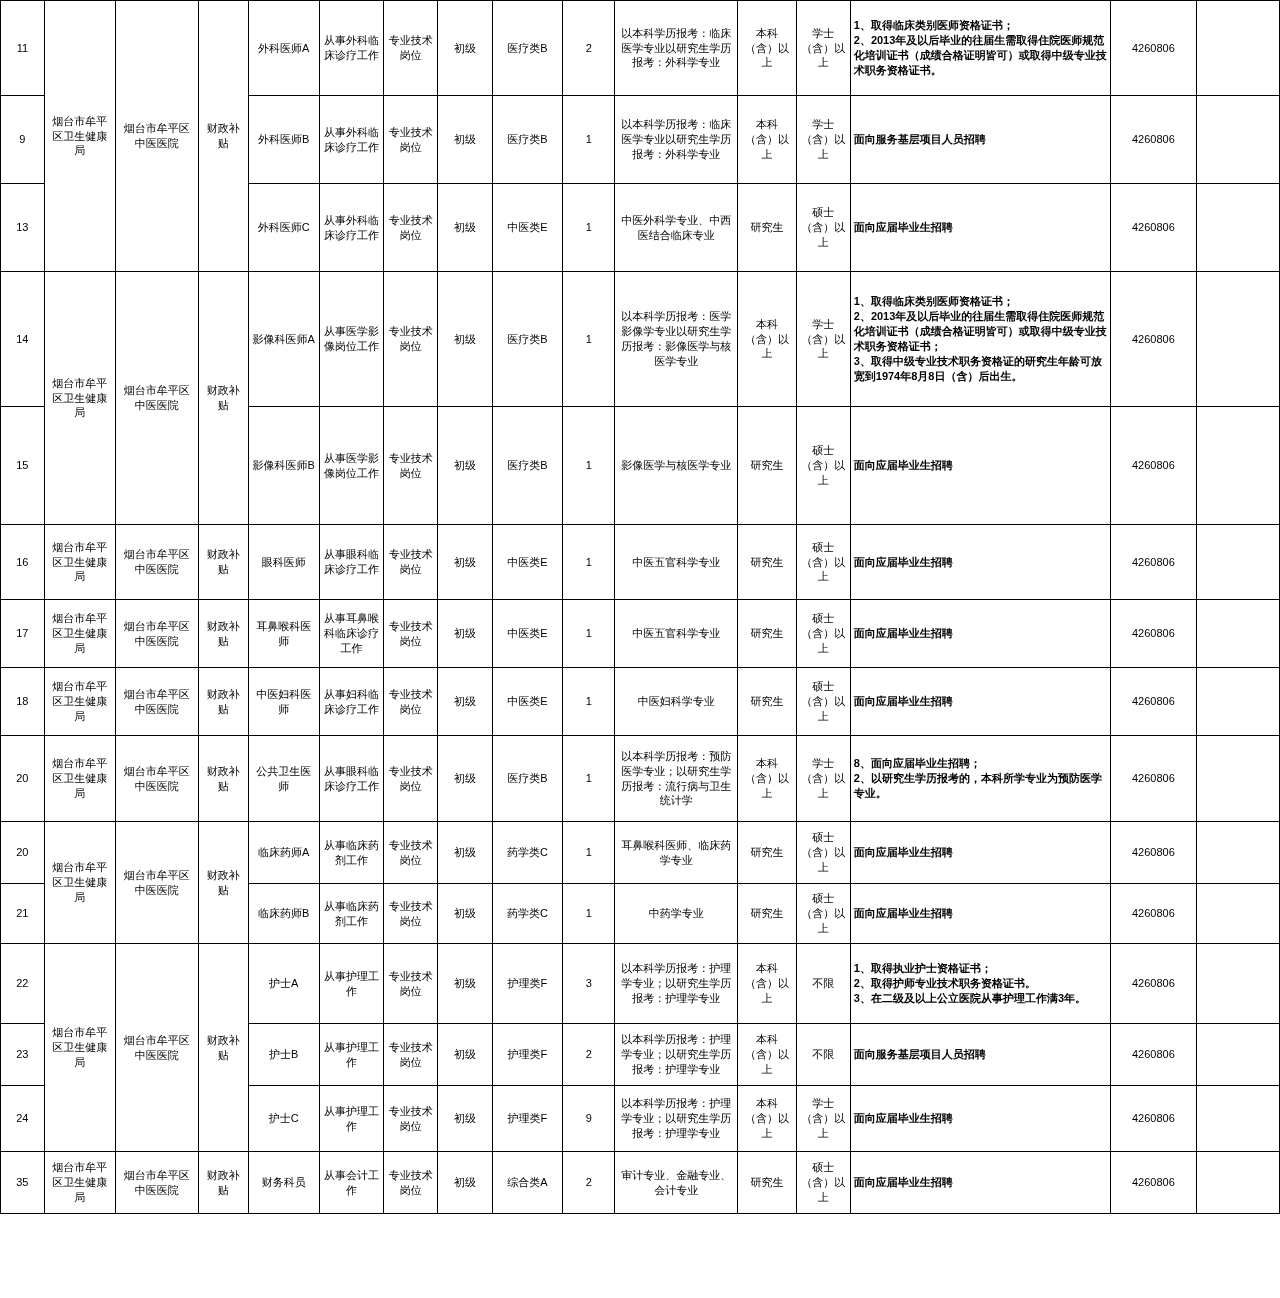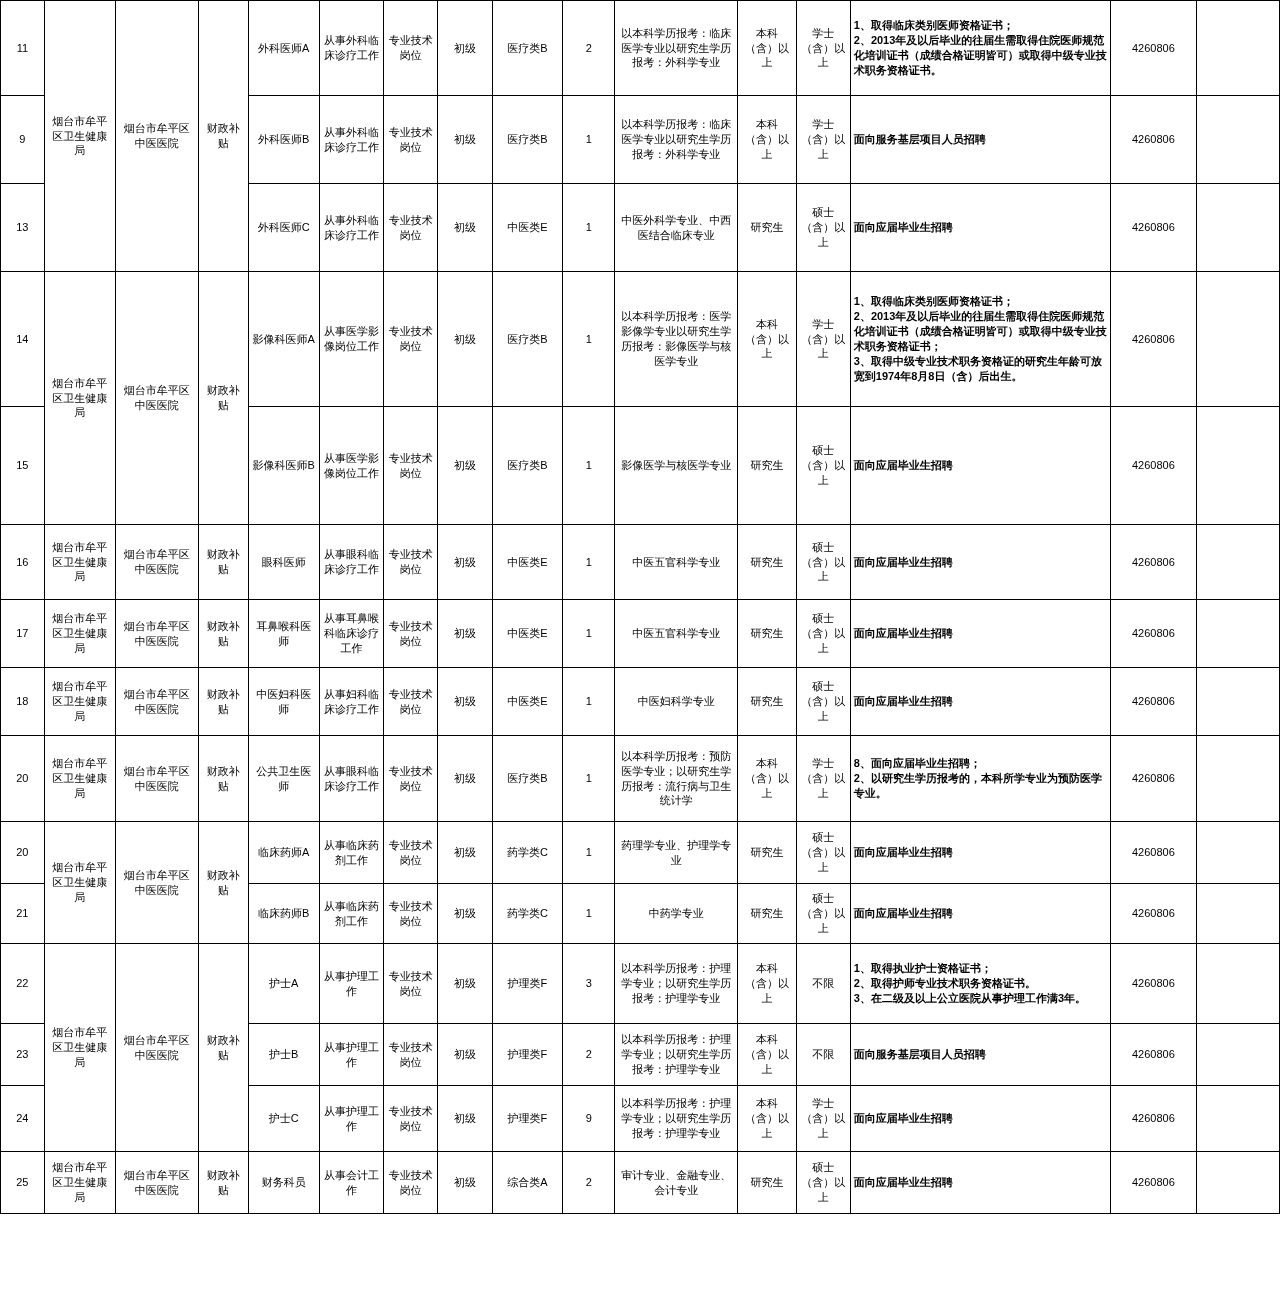--- a/index.html
+++ b/index.html
@@ -237,21 +237,21 @@
           <td class="c num">20</td>
           <td class="c" rowspan="2">烟台市牟平区卫生健康局</td>
           <td class="c" rowspan="2">烟台市牟平区中医医院</td>
           <td class="c" rowspan="2">财政补贴</td>
           <td class="c">临床药师A</td>
           <td class="c">从事临床药剂工作</td>
           <td class="c small">专业技术岗位</td>
           <td class="c">初级</td>
           <td class="c">药学类C</td>
           <td class="c num">1</td>
-          <td class="c small">药理学专业、护理学专业</td>
+          <td class="c small">耳鼻喉科医师、临床药学专业</td>
           <td class="c">研究生</td>
           <td class="c">硕士（含）以上</td>
           <td class="l small">面向应届毕业生招聘</td>
           <td class="c num">4260806</td>
           <td class="c"></td>
         </tr>
         <tr style="height: 60px;">
           <td class="c num">21</td>
           <td class="c">临床药师B</td>
           <td class="c">从事临床药剂工作</td>
@@ -310,21 +310,21 @@
           <td class="c">护理类F</td>
           <td class="c num">9</td>
           <td class="c small">以本科学历报考：护理学专业；以研究生学历报考：护理学专业</td>
           <td class="c">本科（含）以上</td>
           <td class="c">学士（含）以上</td>
           <td class="l small">面向应届毕业生招聘</td>
           <td class="c num">4260806</td>
           <td class="c"></td>
         </tr>
         <tr style="height: 62px;">
-          <td class="c num">25</td>
+          <td class="c num">35</td>
           <td class="c">烟台市牟平区卫生健康局</td>
           <td class="c">烟台市牟平区中医医院</td>
           <td class="c">财政补贴</td>
           <td class="c">财务科员</td>
           <td class="c">从事会计工作</td>
           <td class="c small">专业技术岗位</td>
           <td class="c">初级</td>
           <td class="c">综合类A</td>
           <td class="c num">2</td>
           <td class="c small">审计专业、金融专业、会计专业</td>

